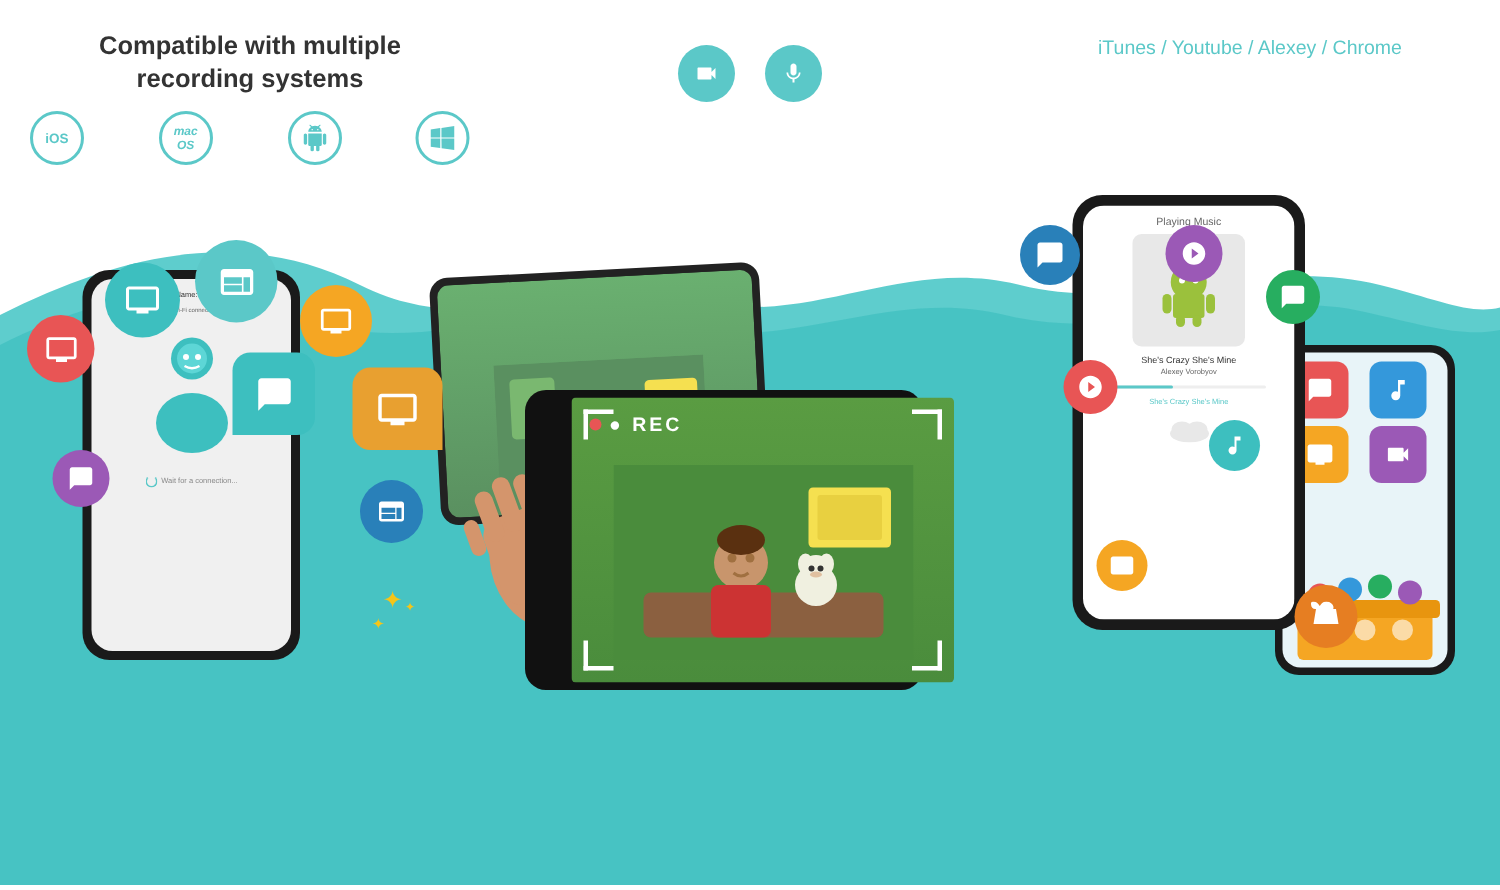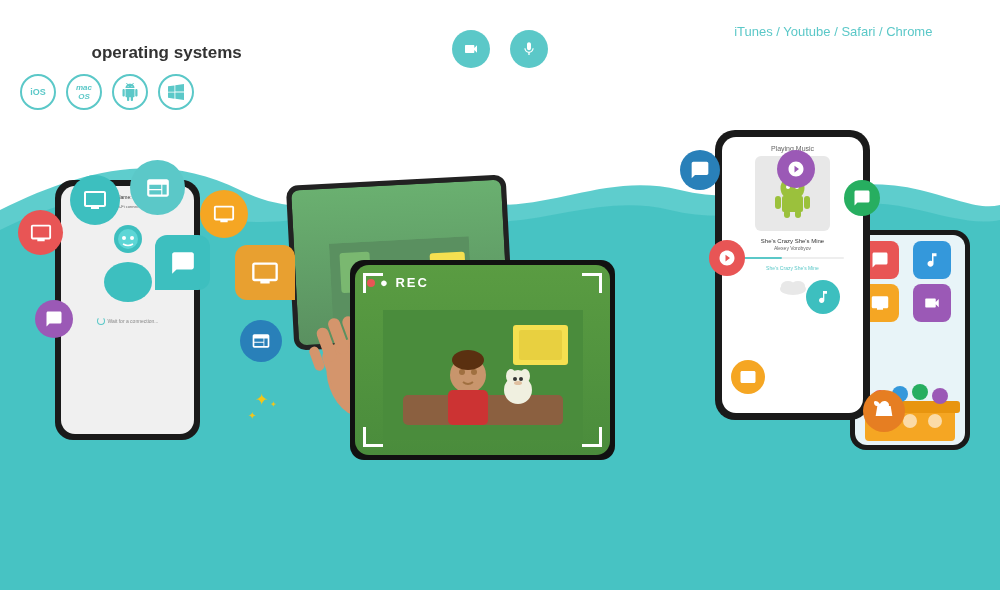--- a/index.html
+++ b/index.html
@@ -48,21 +48,21 @@
     }
 
     .header-col .subtitle {
       font-size: 13px;
       color: #5bc8c8;
       margin-top: 4px;
     }
 
     .os-icons {
       display: flex;
-      justify-content: flex-start;
+      justify-content: space-between;
       gap: 10px;
       margin-top: 10px;
     }
 
     .os-icon {
       width: 36px;
       height: 36px;
       border-radius: 50%;
       border: 2px solid #5bc8c8;
       display: flex;
@@ -260,22 +260,22 @@
   <path d="M0,120 C80,80 160,60 240,100 C320,140 380,90 460,110 C540,130 600,80 680,100 C760,120 840,80 920,100 C960,110 980,120 1000,115 L1000,600 L0,600 Z" fill="#4dc8c8" opacity="0.9"></path>
   <path d="M0,140 C60,110 130,90 200,120 C280,155 360,100 440,125 C520,150 590,100 670,120 C750,140 830,100 910,118 C950,127 975,135 1000,130 L1000,600 L0,600 Z" fill="#3dbfbf" opacity="0.7"></path>
 </svg>
 
 <div class="bottom-white"></div>
 
 <div class="header">
 
   <div class="header-col">
     <h2>
-      <br>
-      <span>operating systems</span>
+      <span>Compatible with multiple</span><br>
+      <span>recording systems</span>
     </h2>
     <div class="os-icons">
       <div class="os-icon" style="font-size:9px;font-weight:bold;">iOS</div>
       <div class="os-icon" style="font-size:8px;font-weight:bold;font-style:italic;">mac<br>OS</div>
       <div class="os-icon">
         <svg width="18" height="18" viewBox="0 0 24 24" fill="#5bc8c8">
             <path d="M6 18c0 .55.45 1 1 1h1v3.5c0 .83.67 1.5 1.5 1.5s1.5-.67 1.5-1.5V19h2v3.5c0 .83.67 1.5 1.5 1.5s1.5-.67 1.5-1.5V19h1c.55 0 1-.45 1-1V8H6v10zM3.5 8C2.67 8 2 8.67 2 9.5v7c0 .83.67 1.5 1.5 1.5S5 17.33 5 16.5v-7C5 8.67 4.33 8 3.5 8zm17 0c-.83 0-1.5.67-1.5 1.5v7c0 .83.67 1.5 1.5 1.5s1.5-.67 1.5-1.5v-7c0-.83-.67-1.5-1.5-1.5zm-4.97-5.84l1.3-1.3c.2-.2.2-.51 0-.71-.2-.2-.51-.2-.71 0l-1.48 1.48C13.85 1.23 12.95 1 12 1c-.96 0-1.86.23-2.66.63L7.85.15c-.2-.2-.51-.2-.71 0-.2.2-.2.51 0 .71l1.31 1.31C7.08 3.04 6 4.64 6 6.5h12c0-1.86-1.08-3.46-2.47-4.34zM10 5H9V4h1v1zm5 0h-1V4h1v1z"></path>
           </svg>
       </div>
       <div class="os-icon">
@@ -295,21 +295,21 @@
       </div>
       <div class="record-icon">
         <svg width="16" height="16" viewBox="0 0 24 24" fill="white">
             <path d="M12 14c1.66 0 2.99-1.34 2.99-3L15 5c0-1.66-1.34-3-3-3S9 3.34 9 5v6c0 1.66 1.34 3 3 3zm5.3-3c0 3-2.54 5.1-5.3 5.1S6.7 14 6.7 11H5c0 3.41 2.72 6.23 6 6.72V21h2v-3.28c3.28-.48 6-3.3 6-6.72h-1.7z"></path>
           </svg>
       </div>
     </div>
   </div>
 
   <div class="header-col">
-    <p class="subtitle">iTunes / Youtube / Safari / Chrome</p>
+    <p class="subtitle">iTunes / Youtube / Alexey / Chrome</p>
   </div>
 </div>
 
 <div class="main-content">
 
   <div class="float-icon" style="left:18px;top:110px;width:45px;height:45px;background:#e85555;">
     <svg width="22" height="22" viewBox="0 0 24 24" fill="white">
         <path d="M21 3H3c-1.1 0-2 .9-2 2v12c0 1.1.9 2 2 2h5v2h8v-2h5c1.1 0 1.99-.9 1.99-2L23 5c0-1.1-.9-2-2-2zm0 14H3V5h18v12z"></path>
       </svg>
   </div>
@@ -404,21 +404,21 @@
 
         <rect x="18" y="20" width="12" height="35" rx="6" fill="#d4956c"></rect>
         <rect x="32" y="15" width="12" height="38" rx="6" fill="#d4956c"></rect>
         <rect x="46" y="18" width="12" height="35" rx="6" fill="#d4956c"></rect>
         <rect x="58" y="22" width="10" height="30" rx="5" fill="#d4956c"></rect>
         <rect x="5" y="35" width="10" height="25" rx="5" fill="#d4956c"></rect>
       </svg>
     </div>
 
     <div style="position:absolute;left:70px;top:80px;width:265px;height:200px;background:#111;border-radius:14px;z-index:8;padding:5px;">
-      <div style="width:100%;height:100%;background:#ef4444;border-radius:14px;overflow:hidden;position:relative;">
+      <div style="width:100%;height:100%;background:#ef4444;border-radius:3px;overflow:hidden;position:relative;margin-left:26px;">
 
         <div style="position:absolute;top:10px;left:12px;display:flex;align-items:center;gap:5px;z-index:10;">
           <div style="width:8px;height:8px;border-radius:50%;background:#e85555;"></div>
           <span style="font-size:13px;font-weight:bold;color:white;letter-spacing:2px;">● REC</span>
         </div>
 
         <div style="position:absolute;top:8px;left:8px;width:20px;height:20px;border-top:3px solid white;border-left:3px solid white;"></div>
         <div style="position:absolute;bottom:8px;left:8px;width:20px;height:20px;border-bottom:3px solid white;border-left:3px solid white;"></div>
         <div style="position:absolute;top:8px;right:8px;width:20px;height:20px;border-top:3px solid white;border-right:3px solid white;"></div>
         <div style="position:absolute;bottom:8px;right:8px;width:20px;height:20px;border-bottom:3px solid white;border-right:3px solid white;"></div>

